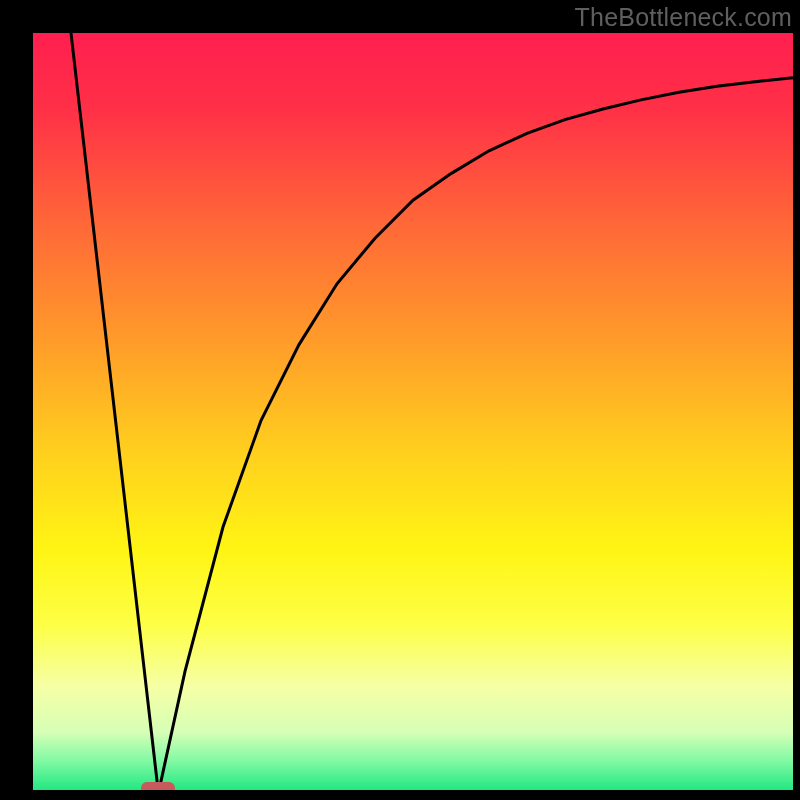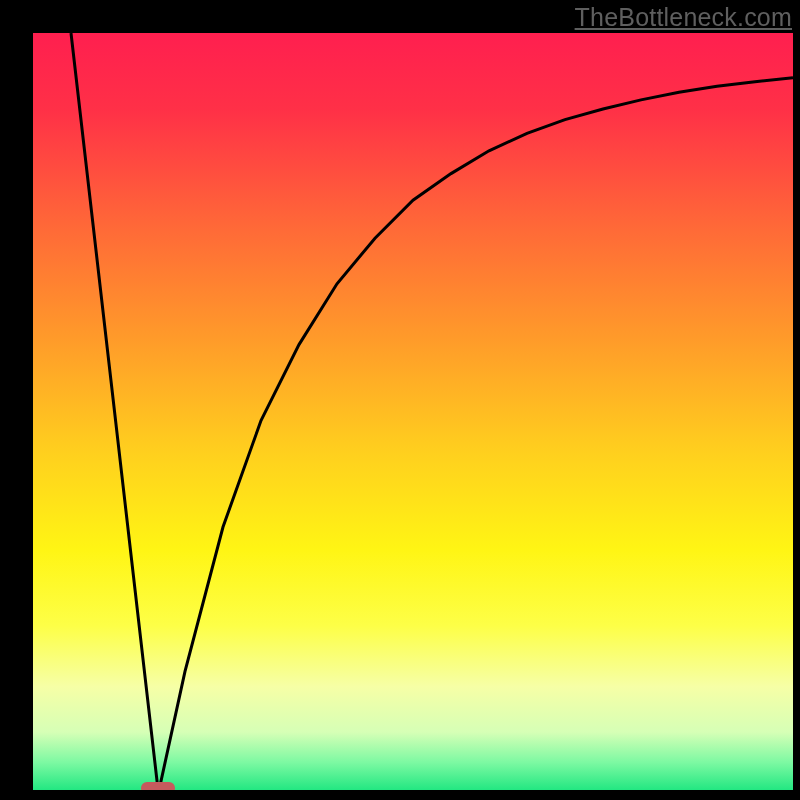--- a/index.html
+++ b/index.html
@@ -30,21 +30,20 @@
   }
   .watermark {
     position: absolute;
     top: 3px;
     right: 8px;
     color: #5f5f5f;
     font-size: 25px;
     font-weight: 500;
     letter-spacing: 0.2px;
     user-select: none;
-    text-decoration: underline;
   }
   svg.curve {
     position: absolute;
     inset: 0;
   }
   .marker {
     position: absolute;
     width: 34px;
     height: 12px;
     border-radius: 6px;

